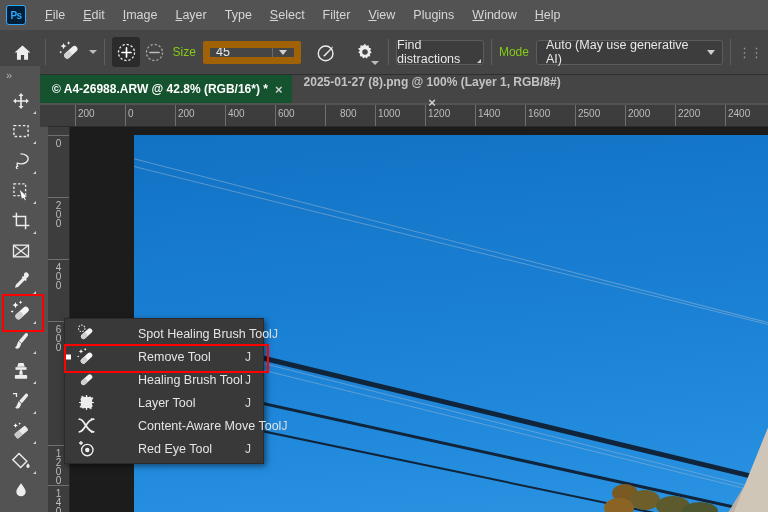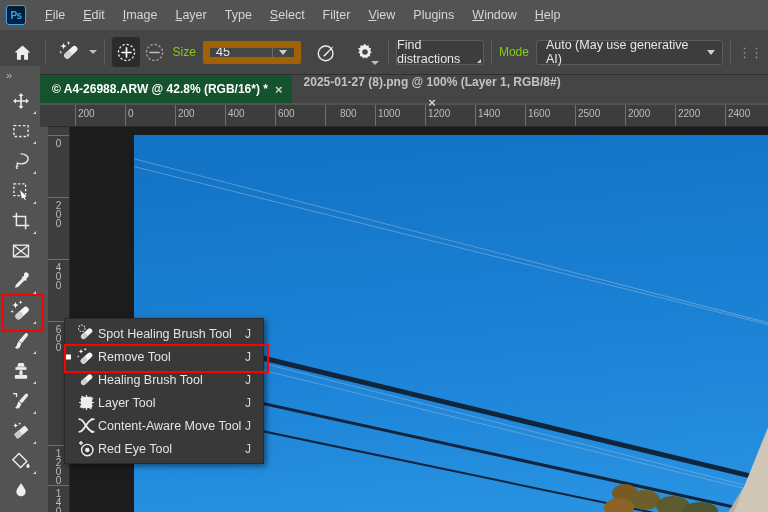--- a/index.html
+++ b/index.html
@@ -206,21 +206,21 @@
     padding: 3px 0;
   }
   .fly-row {
     position: relative; height: 23px; display: flex; align-items: center;
     padding-left: 9px; color: #e4e4e4; font-size: 12.5px;
   }
   .fly-ico {
     width: 24px; height: 20px; display: flex; align-items: center;
     justify-content: center; color: #f2f2f2; flex: 0 0 24px;
   }
-  .fly-label { flex: 1; white-space: nowrap; }
+  .fly-label { flex: 1; white-space: nowrap; margin-left: 40px; }
   .fly-key { color: #d8d8d8; font-size: 12px; padding-right: 12px; }
   .fly-dot {
     position: absolute; left: 1px; top: 50%; transform: translateY(-50%);
     width: 5px; height: 5px; background: #ffffff;
   }
   .fly-row.highlighted::after {
     content: ""; position: absolute; left: -1px; top: -1px;
     width: 201px; height: 25px; border: 2px solid #ff0000;
     pointer-events: none;
   }

